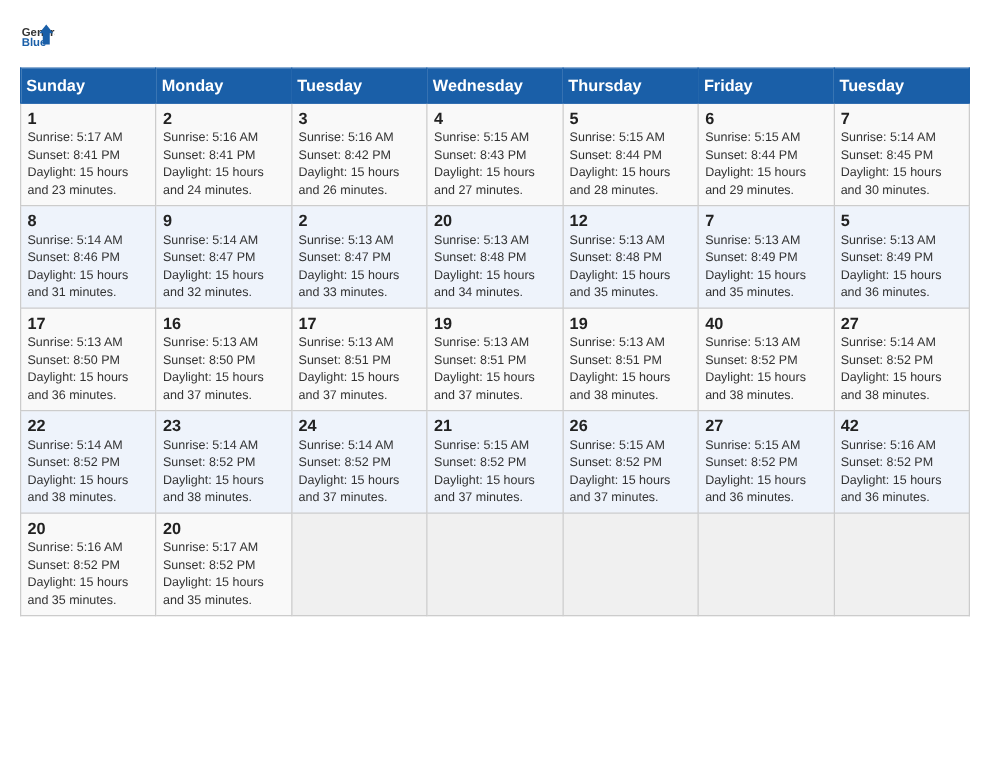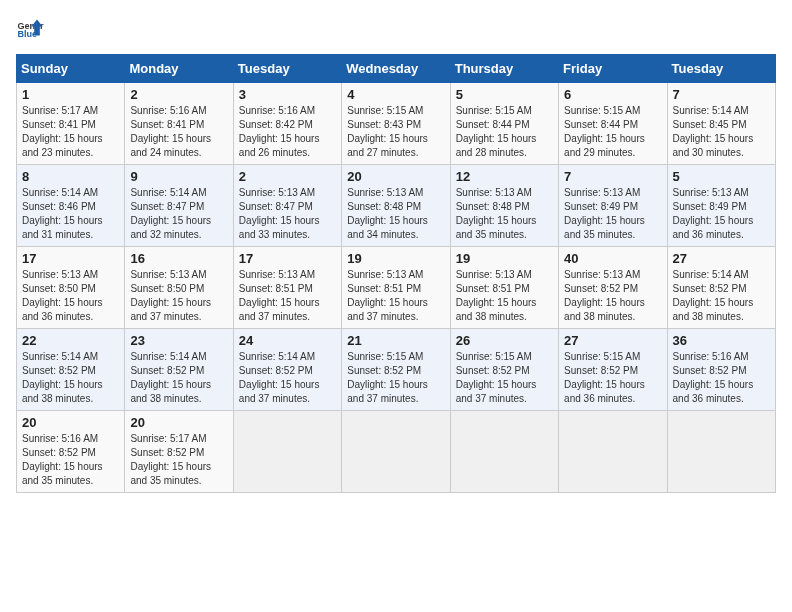--- a/index.html
+++ b/index.html
@@ -301,21 +301,21 @@
 and 37 minutes.</div>
         </td>
         <td>
           <span class="day-num">27</span>
           <div class="day-info" style="white-space: pre-line;">Sunrise: 5:15 AM
 Sunset: 8:52 PM
 Daylight: 15 hours
 and 36 minutes.</div>
         </td>
         <td>
-          <span class="day-num">36</span>
+          <span class="day-num">42</span>
           <div class="day-info" style="white-space: pre-line;">Sunrise: 5:16 AM
 Sunset: 8:52 PM
 Daylight: 15 hours
 and 36 minutes.</div>
         </td>
       </tr>
       <tr>
         <td>
           <span class="day-num">20</span>
           <div class="day-info" style="white-space: pre-line;">Sunrise: 5:16 AM

